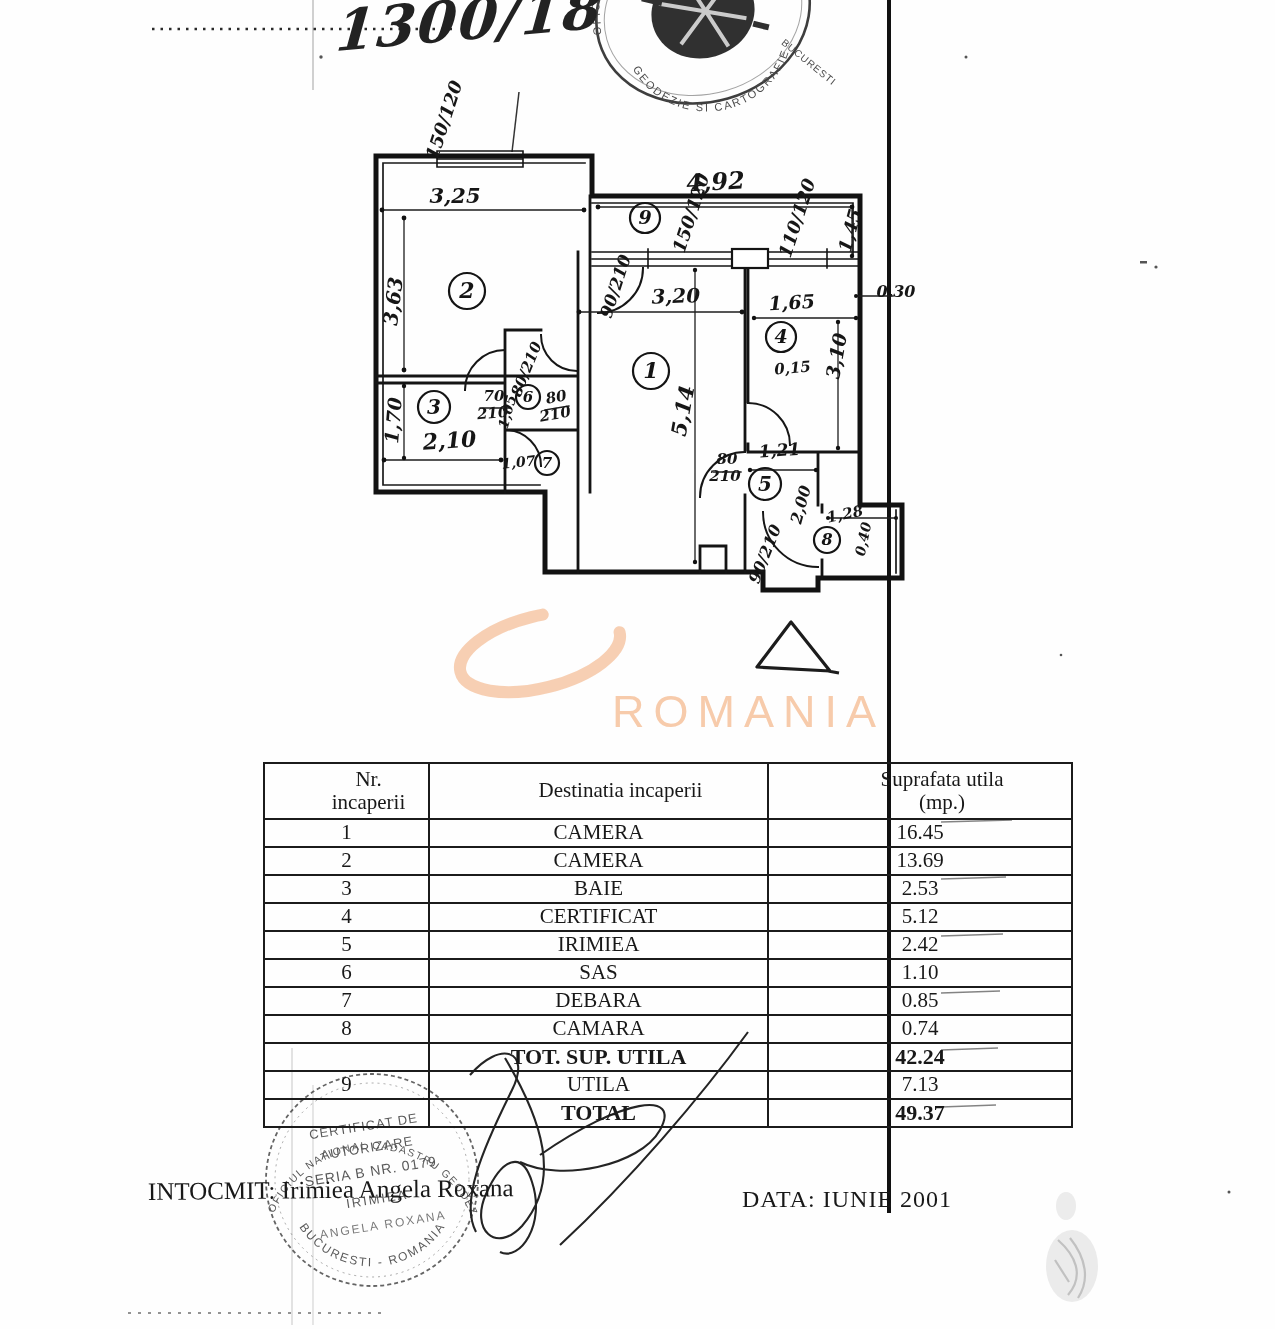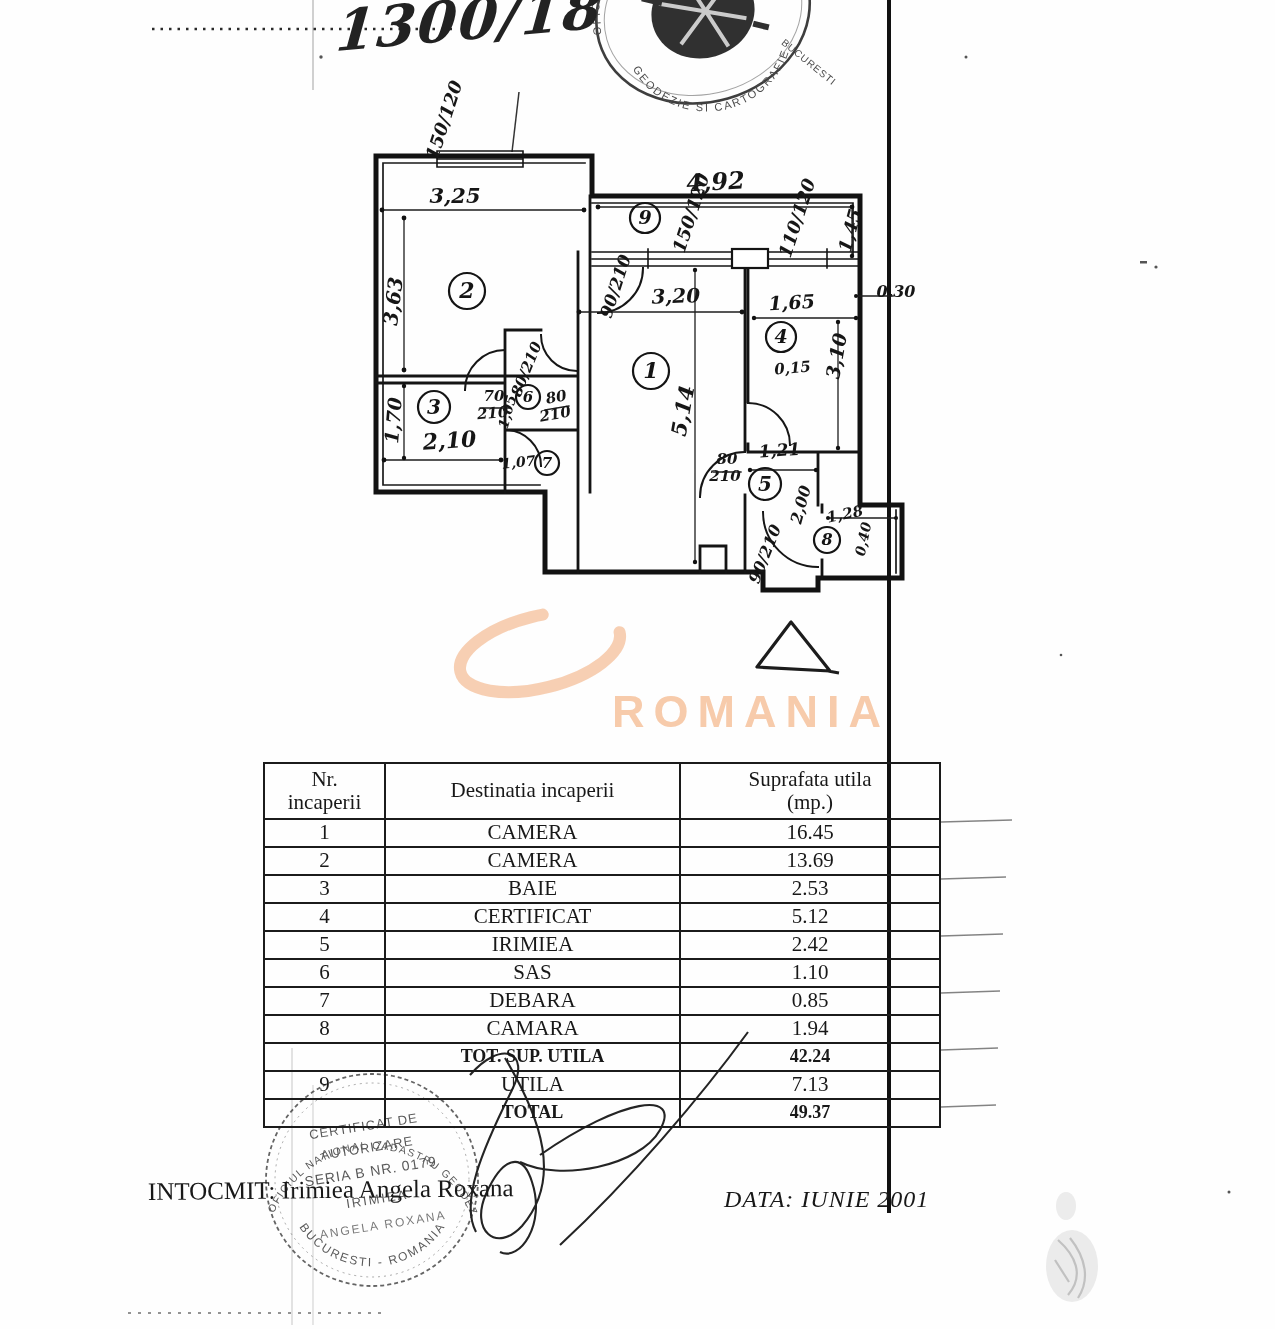--- a/index.html
+++ b/index.html
@@ -9,38 +9,38 @@
   }
   .abs{position:absolute;}
   
   #ref-number{
     left:336px;top:-14px;font-family:"DejaVu Serif",serif;font-style:italic;font-weight:600;
     font-size:56px;transform:rotate(-5deg) skewX(-10deg);letter-spacing:2px;color:#222;
   }
   
   #watermark-text{
     left:612px;top:686px;font-family:"Liberation Sans","DejaVu Sans",sans-serif;
-    font-size:45px;letter-spacing:9px;color:#f7cbab;font-weight:700;
+    font-size:45px;letter-spacing:9px;color:#f7cbab;font-weight:400;
   }
   
   #area-table{left:263px;top:762px;border-collapse:collapse;table-layout:fixed;background:transparent;}
   #area-table td,#area-table th{
     border:2px solid #1b1b1b;padding:0;text-align:center;vertical-align:middle;
     font-size:21px;line-height:1.1;font-weight:normal;overflow:hidden;
   }
   #area-table .c0{width:119px;}
   #area-table .c1{width:293px;}
   #area-table .c2{width:258px;margin-top:8px;}
-  #area-table .hdr td{height:54px;}
+  #area-table .hdr td{height:54px;padding-left:44px;}
   #area-table .row td{height:26px;}
-  #area-table .bold td{font-weight:bold;font-size:18px;}
+  #area-table .bold td{font-weight:bold;font-size:22px;}
   .two-line{white-space:pre-line;}
   
   #prepared-line{left:148px;top:1176px;font-size:25px;transform:rotate(-0.6deg);}
-  #date-line{left:724px;top:1186px;font-size:24px;letter-spacing:1px;font-style:italic;}
+  #date-line{left:742px;top:1186px;font-size:24px;letter-spacing:1px;}
   svg text{user-select:none;}
   .plan-lbl{font-family:"DejaVu Serif",serif;font-style:italic;font-weight:700;fill:#161616;}
   .room-num{font-family:"DejaVu Serif",serif;font-style:italic;font-weight:700;fill:#141414;}
   .stamp-txt{font-family:"Liberation Sans","DejaVu Sans",sans-serif;fill:#3c3c3c;}
 </style>
 </head>
 <body>
 
 <svg class="abs" style="left:0;top:0" width="1275" height="1329" viewBox="0 0 1275 1329">
 
@@ -299,21 +299,21 @@
         <td class="c2">1.10</td>
       </tr>
       <tr class="row">
         <td class="c0">7</td>
         <td class="c1">DEBARA</td>
         <td class="c2">0.85</td>
       </tr>
       <tr class="row">
         <td class="c0">8</td>
         <td class="c1">CAMARA</td>
-        <td class="c2">1.94</td>
+        <td class="c2">0.74</td>
       </tr>
       <tr class="row bold">
         <td class="c0"></td>
         <td class="c1">TOT. SUP. UTILA</td>
         <td class="c2">42.24</td>
       </tr>
       <tr class="row">
         <td class="c0">9</td>
         <td class="c1">UTILA</td>
         <td class="c2">7.13</td>

